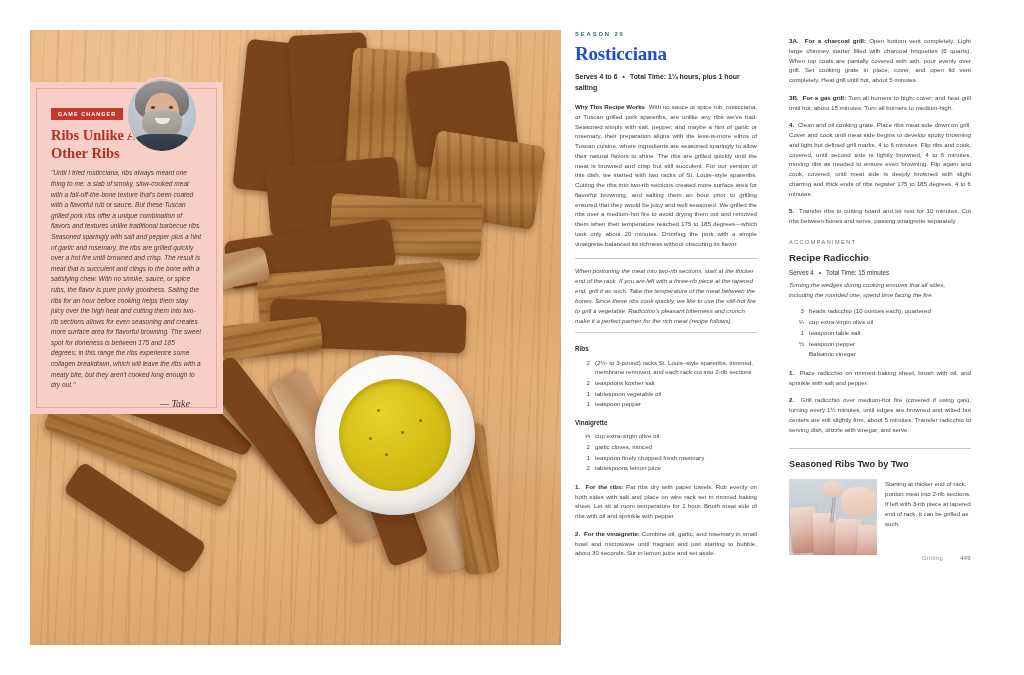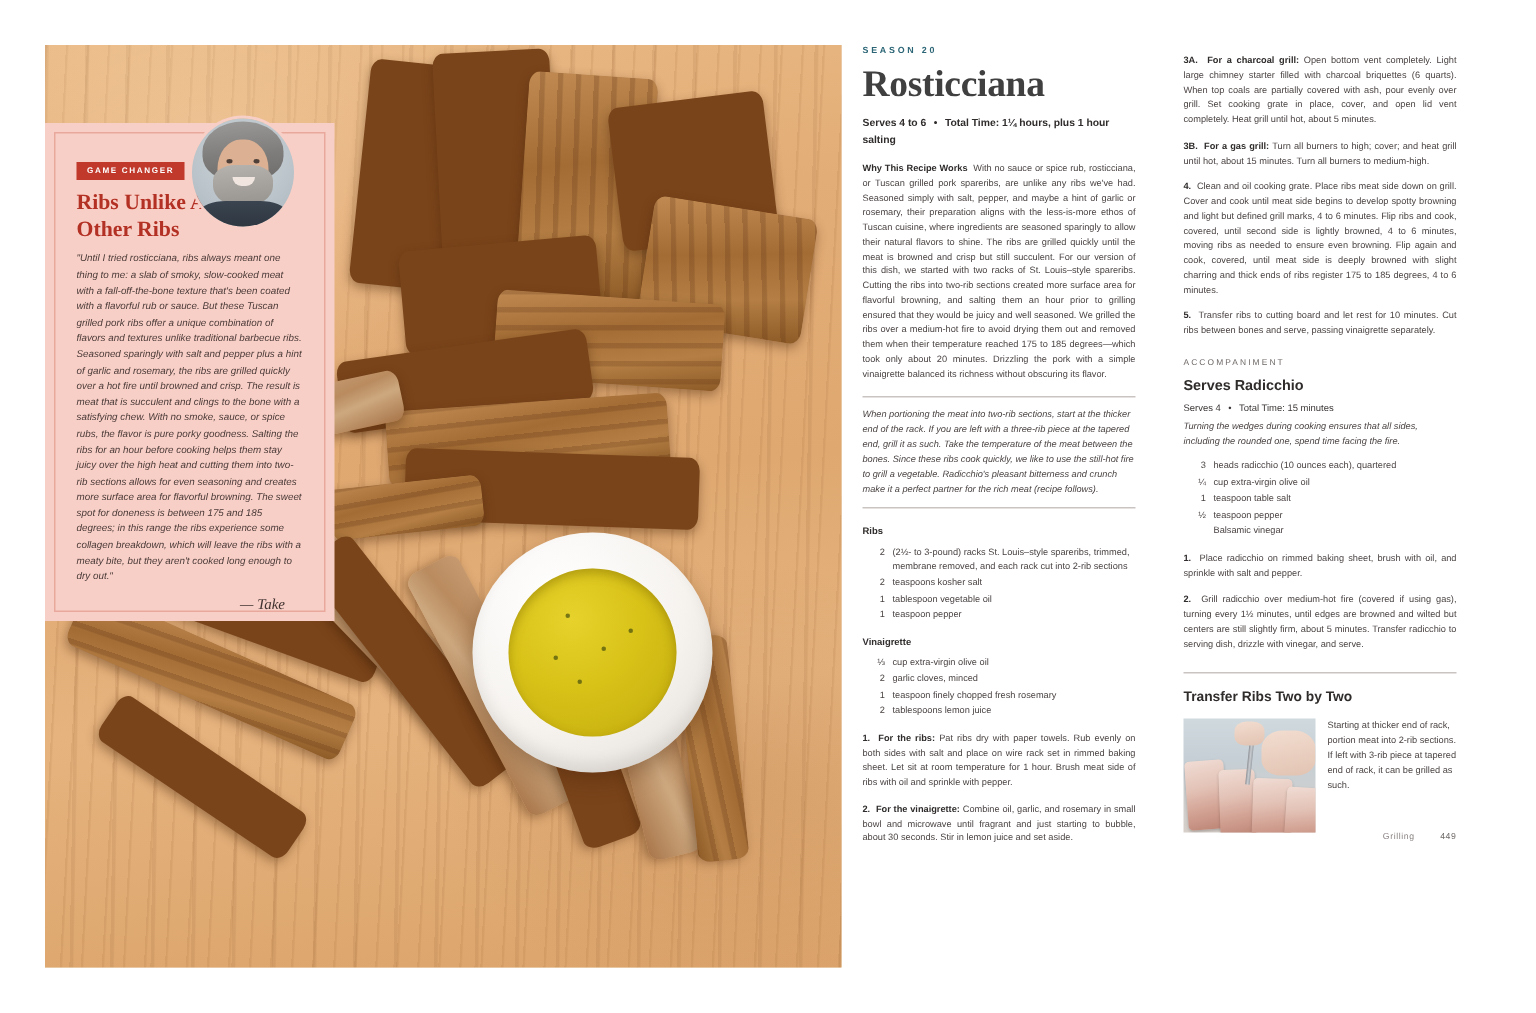--- a/index.html
+++ b/index.html
@@ -232,23 +232,23 @@
   .season {
     font-size: 5.9px;
     letter-spacing: 1.85px;
     font-weight: bold;
     color: #2b6575;
     text-transform: uppercase;
     margin-bottom: 5px;
   }
   .recipe-title {
     font-family: "Liberation Serif", serif;
-    color: #404040;
-    font-weight: bold;
-    font-size: 25px;
+    color: #1d4ed8;
+    font-weight: bold;
+    font-size: 19px;
     line-height: 1;
     margin: 0 0 9px 0;
     letter-spacing: -0.2px;
   }
   .yield {
     font-size: 6.9px;
     font-weight: bold;
     color: #2f2c2b;
     line-height: 1.5;
     margin-bottom: 9px;
@@ -515,21 +515,21 @@
         <p class="step">
           <span class="num">4.</span>&nbsp;&nbsp;<span>Clean and oil cooking grate. Place ribs meat side down on grill. Cover and cook until meat side begins to develop spotty browning and light but defined grill marks, 4 to 6 minutes. Flip ribs and cook, covered, until second side is lightly browned, 4 to 6 minutes, moving ribs as needed to ensure even browning. Flip again and cook, covered, until meat side is deeply browned with slight charring and thick ends of ribs register 175 to 185 degrees, 4 to 6 minutes.</span>
         </p>
         <p class="step">
           <span class="num">5.</span>&nbsp;&nbsp;<span>Transfer ribs to cutting board and let rest for 10 minutes. Cut ribs between bones and serve, passing vinaigrette separately.</span>
         </p>
       </div>
 
       <div>
         <div class="accomp-label">ACCOMPANIMENT</div>
-        <div class="accomp-title">Serves Radicchio</div>
+        <div class="accomp-title">Recipe Radicchio</div>
         <div class="accomp-yield">
           <span>Serves 4</span><span class="dot">•</span><span>Total Time: 15 minutes</span>
         </div>
         <div class="accomp-note">Turning the wedges during cooking ensures that all sides, including the rounded one, spend time facing the fire.</div>
 
         <div class="ing-group">
           <div class="ing-row">
             <div class="ing-qty">3</div>
             <div class="ing-txt">heads radicchio (10 ounces each), quartered</div>
           </div>
@@ -553,21 +553,21 @@
 
         <p class="step">
           <span class="num">1.</span>&nbsp;&nbsp;<span>Place radicchio on rimmed baking sheet, brush with oil, and sprinkle with salt and pepper.</span>
         </p>
         <p class="step">
           <span class="num">2.</span>&nbsp;&nbsp;<span>Grill radicchio over medium-hot fire (covered if using gas), turning every 1½ minutes, until edges are browned and wilted but centers are still slightly firm, about 5 minutes. Transfer radicchio to serving dish, drizzle with vinegar, and serve.</span>
         </p>
       </div>
 
       <div>
-        <div class="sidebar-title">Transfer Ribs Two by Two</div>
+        <div class="sidebar-title">Seasoned Ribs Two by Two</div>
         <div class="sidebar-body">
           <div class="sb-photo">
             <div class="sb-meat" style="left:2px;top:28px;width:26px;height:46px;transform:rotate(-4deg);"></div>
             <div class="sb-meat" style="left:24px;top:34px;width:24px;height:44px;transform:rotate(-2deg);"></div>
             <div class="sb-meat" style="left:46px;top:40px;width:26px;height:42px;transform:rotate(2deg);"></div>
             <div class="sb-meat" style="left:68px;top:46px;width:24px;height:38px;transform:rotate(4deg);"></div>
             <div class="sb-knife" style="left:43px;top:8px;width:2.5px;height:36px;transform:rotate(6deg);"></div>
             <div class="sb-hand" style="left:52px;top:8px;width:36px;height:30px;"></div>
             <div class="sb-hand" style="left:34px;top:2px;width:20px;height:16px;"></div>
           </div>

